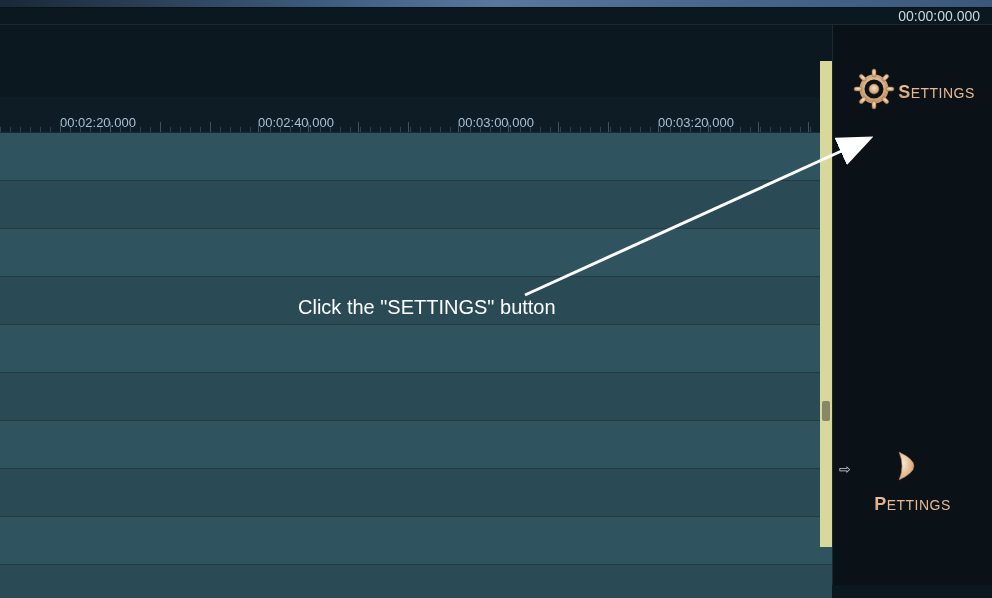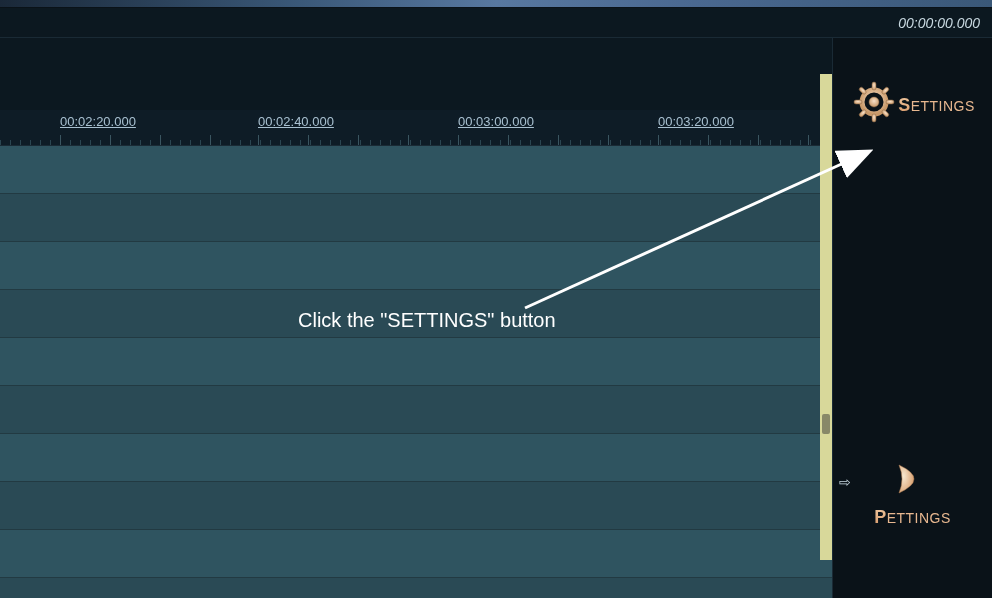--- a/index.html
+++ b/index.html
@@ -14,28 +14,27 @@
       font-family: "Segoe UI", Arial, sans-serif;
       overflow: hidden;
       position: relative;
     }
     .top-bar {
       height: 8px;
       background: linear-gradient(to right, #1a2838 0%, #3a5878 30%, #5878a0 50%, #4a6890 70%, #3a5878 100%);
       border-bottom: 1px solid #0a1218;
     }
     .time-display-row {
-      height: 30px;
+      height: 17px;
       background: #0c1820;
       display: flex;
       justify-content: flex-end;
       align-items: center;
       padding-right: 12px;
       border-bottom: 1px solid #1a2a35;
-      font-style: italic;
     }
     .time-display {
       color: #c8d8e0;
       font-size: 14px;
       font-family: "Segoe UI", Arial, sans-serif;
     }
     .main-area {
       display: flex;
       height: 560px;
     }
@@ -48,23 +47,22 @@
       height: 36px;
       background: #0e1c26;
       position: relative;
       border-bottom: 1px solid #1a2a35;
       margin-top: 36px;
     }
     .ruler-label {
       position: absolute;
       color: #a8c0d0;
       font-size: 13px;
-      top: 4px;
+      top: 18px;
       white-space: nowrap;
-      text-decoration: underline;
     }
     .ruler-ticks {
       position: absolute;
       bottom: 0;
       left: 0;
       right: 0;
       height: 10px;
     }
     .tick {
       position: absolute;

